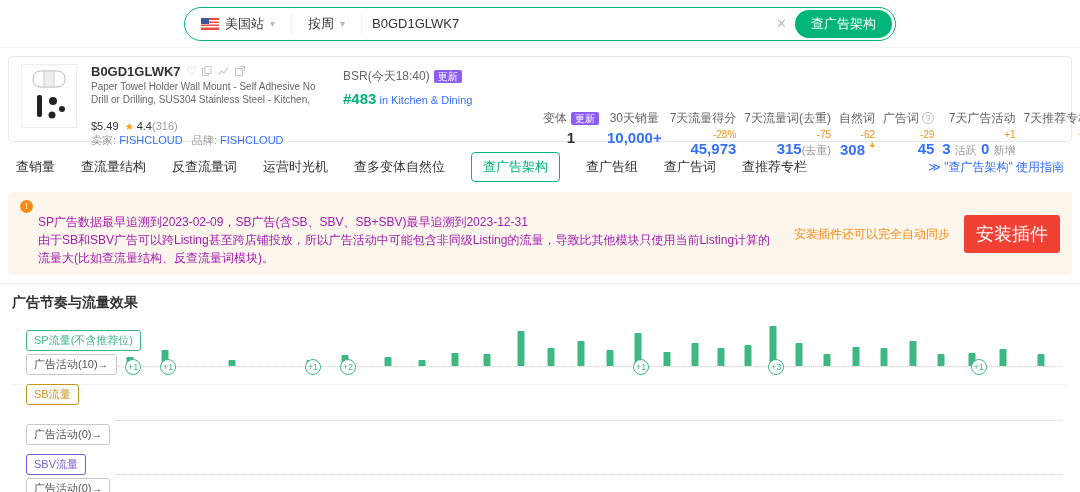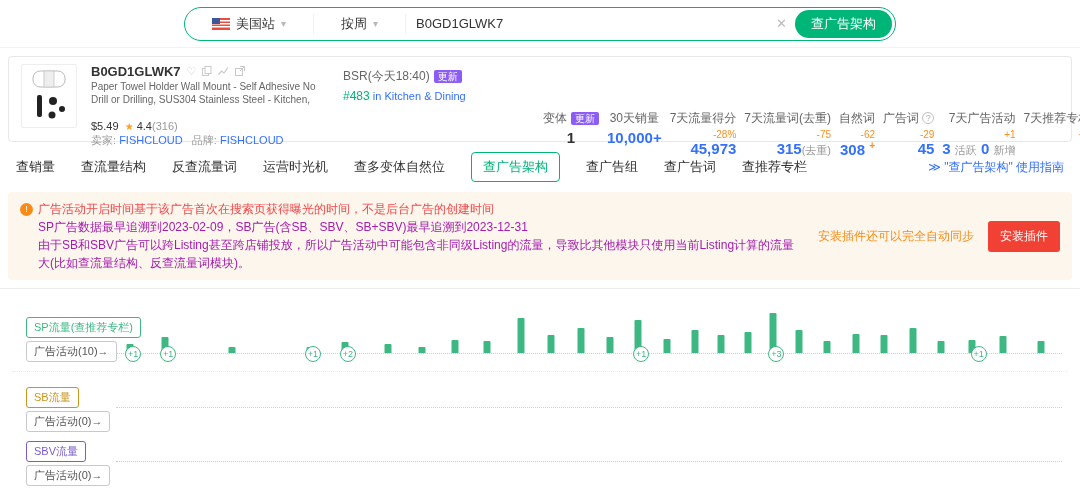--- a/index.html
+++ b/index.html
@@ -4,42 +4,42 @@
 <title>查广告架构</title>
 <style>
   * { margin:0; padding:0; box-sizing:border-box; }
   body {
     width:1080px; height:492px; overflow:hidden; background:#fff;
     font-family:"Liberation Sans","DejaVu Sans",sans-serif; color:#333;
   }
   
   .topbar { height:48px; display:flex; align-items:center; justify-content:center; border-bottom:1px solid #f2f2f2; background:#fff; }
   .search-pill { display:flex; align-items:center; border:1px solid #00b578; border-radius:18px; height:34px; width:712px; background:#fff; }
-  .seg { display:flex; align-items:center; gap:6px; padding:0 27px; font-size:13px; color:#333; cursor:pointer; border-right:1px solid #f0f0f0; height:20px; white-space:nowrap; }
+  .seg { display:flex; align-items:center; gap:6px; padding:0 16px; font-size:13px; color:#333; cursor:pointer; border-right:1px solid #f0f0f0; height:20px; white-space:nowrap; }
   .chev { color:#b8b8b8; font-size:10px; }
   .search-input { flex:1; border:none; outline:none; font-size:13px; color:#333; padding:0 10px; min-width:0; background:transparent; }
   .clear-x { color:#bbb; font-size:13px; padding:0 8px; cursor:pointer; }
   .search-btn { background:#00b578; color:#fff; border:none; border-radius:15px; height:28px; padding:0 16px; font-size:13px; margin-right:3px; cursor:pointer; white-space:nowrap; }
   .flag { display:inline-block; line-height:0; }
   
   .product-card { margin:8px 8px 0; border:1px solid #e8e8e8; border-radius:4px; padding:7px 12px; display:flex; gap:14px; height:86px; }
   .p-img { width:56px; height:64px; border:1px solid #eee; border-radius:2px; display:flex; align-items:center; justify-content:center; flex:none; background:#fff; }
   .p-main { width:238px; flex:none; }
   .asin-row { display:flex; align-items:center; gap:6px; font-size:13px; font-weight:bold; color:#333; }
   .mini-icon { color:#c9c9c9; font-size:11px; font-weight:normal; cursor:pointer; line-height:1; }
   .p-title { font-size:10px; color:#666; line-height:1.3; height:39px; overflow:hidden; margin-top:1px; }
   .p-price-row { font-size:11px; color:#333; margin-top:1px; }
   .star { color:#ff9f1a; font-size:10px; }
   .muted { color:#999; }
   .p-seller-row { font-size:11px; color:#999; margin-top:1px; white-space:nowrap; }
   .blue { color:#3370ff; }
   .p-bsr { width:186px; flex:none; font-size:11px; line-height:1.7; padding-top:2px; }
   .bsr-label { color:#666; font-size:12px;margin-top:32px; }
   .badge-update { background:#8b5cf6; color:#fff; font-size:10px; padding:1px 4px; border-radius:2px; margin-left:4px; }
-  .rank { color:#00b578; font-weight:normal; font-size:12px; }
+  .rank { color:#00b578; font-weight:bold; font-size:15px; }
   .stats { flex:1; display:flex; justify-content:space-between; gap:8px; padding-top:2px; }
   .stat-col { display:flex; flex-direction:column; text-align:right; }
   .stat-col.center { text-align:center; }
   .stat-label { font-size:12px; color:#666; white-space:nowrap;margin-top:44px; }
   .stat-delta { font-size:10px; color:#ff8f1f; height:16px; margin-top:2px; }
   .stat-value { font-size:15px; font-weight:bold; margin-top:auto; white-space:nowrap; }
   .stat-value.dark { color:#333; }
   .sub { font-size:11px; color:#999; font-weight:normal; }
   .plus { font-size:10px; color:#ff8f1f; vertical-align:super; }
   .info-circle { display:inline-block; width:12px; height:12px; border:1px solid #c0c0c0; border-radius:50%; color:#b0b0b0; font-size:9px; line-height:10px; text-align:center; vertical-align:1px; }
@@ -48,21 +48,21 @@
   .tab { cursor:pointer; white-space:nowrap; }
   .tab.active { border:1px solid #00b578; color:#00b578; border-radius:4px; padding:5px 11px; }
   .guide { margin-left:auto; color:#3370ff; font-size:12px; cursor:pointer; white-space:nowrap; }
   
   .notice { margin:4px 8px 0; background:#fdf6ec; border-radius:4px; padding:8px 12px; display:flex; align-items:center; gap:14px; font-size:12px; }
   .n-lines { flex:1; line-height:1.5; }
   .n1 { color:#f2484b; display:flex; align-items:center; gap:5px; }
   .warn-dot { display:inline-block; width:13px; height:13px; background:#fa8c16; color:#fff; border-radius:50%; font-size:9px; line-height:13px; text-align:center; flex:none; }
   .n2, .n3 { color:#a21caf; padding-left:18px; }
   .n-side { color:#fa8c16; line-height:1.5; font-size:12px; white-space:nowrap; }
-  .install-btn { background:#f04134; color:#fff; border:none; border-radius:3px; padding:7px 12px; font-size:12px; cursor:pointer; white-space:nowrap; }
+  .install-btn { background:#f04134; color:#fff; border:none; border-radius:3px; padding:7px 12px; font-size:18px; cursor:pointer; white-space:nowrap; }
   
   .chart-section { margin-top:8px; border-top:1px solid #ededed; padding:10px 12px 0; }
   .chart-title { font-size:14px; font-weight:bold; color:#333; }
   .chart-body { position:relative; height:205px; margin-top:6px; }
   .grp-label { position:absolute; left:14px; background:#fff; border:1px solid; border-radius:3px; font-size:11px; padding:2px 7px; white-space:nowrap; z-index:2; cursor:pointer; }
   .campaign-box { position:absolute; left:14px; background:#fff; border:1px solid #c9c9c9; border-radius:3px; font-size:11px; color:#555; padding:2px 7px; white-space:nowrap; z-index:2; cursor:pointer; }
   .plot { position:absolute; left:104px; right:6px; top:0; height:48px; }
   .bar { position:absolute; bottom:0; width:7px; transform:translateX(-50%); border-radius:1px 1px 0 0; }
   .baseline { position:absolute; left:104px; right:6px; border-top:1px dotted #cfcfcf; z-index:1; }
   .baseline.sp { top:48px; }
@@ -218,35 +218,35 @@
   <span class="tab">查广告组</span>
   <span class="tab">查广告词</span>
   <span class="tab">查推荐专栏</span>
   <span class="guide"><span>≫</span> <span>"查广告架构" 使用指南</span></span>
 </div>
 
 <div class="notice">
   <div class="n-lines">
     <div class="n1">
         <span class="warn-dot">!</span>
-        <span>广告活动开启时间基于该广告首次在搜索页获得曝光的时间，不是后台广告的创建时间</span>
       </div>
     <div class="n2">SP广告数据最早追溯到2023-02-09，SB广告(含SB、SBV、SB+SBV)最早追溯到2023-12-31</div>
     <div class="n3">由于SB和SBV广告可以跨Listing甚至跨店铺投放，所以广告活动中可能包含非同级Listing的流量，导致比其他模块只使用当前Listing计算的流量大(比如查流量结构、反查流量词模块)。</div>
   </div>
   <div class="n-side">
     <div>安装插件还可以完全自动同步</div>
   </div>
   <button class="install-btn">安装插件</button>
 </div>
 
 <div class="chart-section">
+  <div class="chart-title">广告节奏与流量效果</div>
   <div class="chart-body">
 
-    <div class="grp-label" style="top: 12px; color: rgb(62, 184, 131); border-color: rgb(62, 184, 131);">SP流量(查推荐专栏)</div>
+    <div class="grp-label" style="top: 12px; color: rgb(62, 184, 131); border-color: rgb(62, 184, 131);">SP流量(不含推荐位)</div>
     <div class="campaign-box" style="top:36px">广告活动(10)→</div>
 
     <div class="plot" id="sp-plot">
         <div class="bar" style="left: 1.5%; height: 9px; background: rgb(62, 184, 131);"></div>
         <div class="bar" style="left: 5.2%; height: 16px; background: rgb(62, 184, 131);"></div>
         <div class="bar" style="left: 12.3%; height: 6px; background: rgb(62, 184, 131);"></div>
         <div class="bar" style="left: 20.5%; height: 6px; background: rgb(62, 184, 131);"></div>
         <div class="bar" style="left: 24.2%; height: 11px; background: rgb(62, 184, 131);"></div>
         <div class="bar" style="left: 28.8%; height: 9px; background: rgb(62, 184, 131);"></div>
         <div class="bar" style="left: 32.3%; height: 6px; background: rgb(62, 184, 131);"></div>
@@ -277,21 +277,21 @@
         <div class="anno" style="left: 1.8%;">+1</div>
         <div class="anno" style="left: 5.5%;">+1</div>
         <div class="anno" style="left: 20.8%;">+1</div>
         <div class="anno" style="left: 24.5%;">+2</div>
         <div class="anno" style="left: 55.5%;">+1</div>
         <div class="anno" style="left: 69.8%;">+3</div>
         <div class="anno" style="left: 91.2%;">+1</div>
       </div>
     <div class="sep"></div>
 
-    <div class="grp-label" style="top: 82px; color: rgb(201, 150, 26); border-color: rgb(201, 150, 26);">SB流量</div>
+    <div class="grp-label" style="top: 66px; color: rgb(201, 150, 26); border-color: rgb(201, 150, 26);">SB流量</div>
     <div class="campaign-box" style="top:106px">广告活动(0)→</div>
     <div class="baseline sb"></div>
 
     <div class="grp-label" style="top: 136px; color: rgb(122, 92, 208); border-color: rgb(122, 92, 208);">SBV流量</div>
     <div class="campaign-box" style="top:160px">广告活动(0)→</div>
     <div class="baseline sbv"></div>
 
   </div>
 </div>
 

